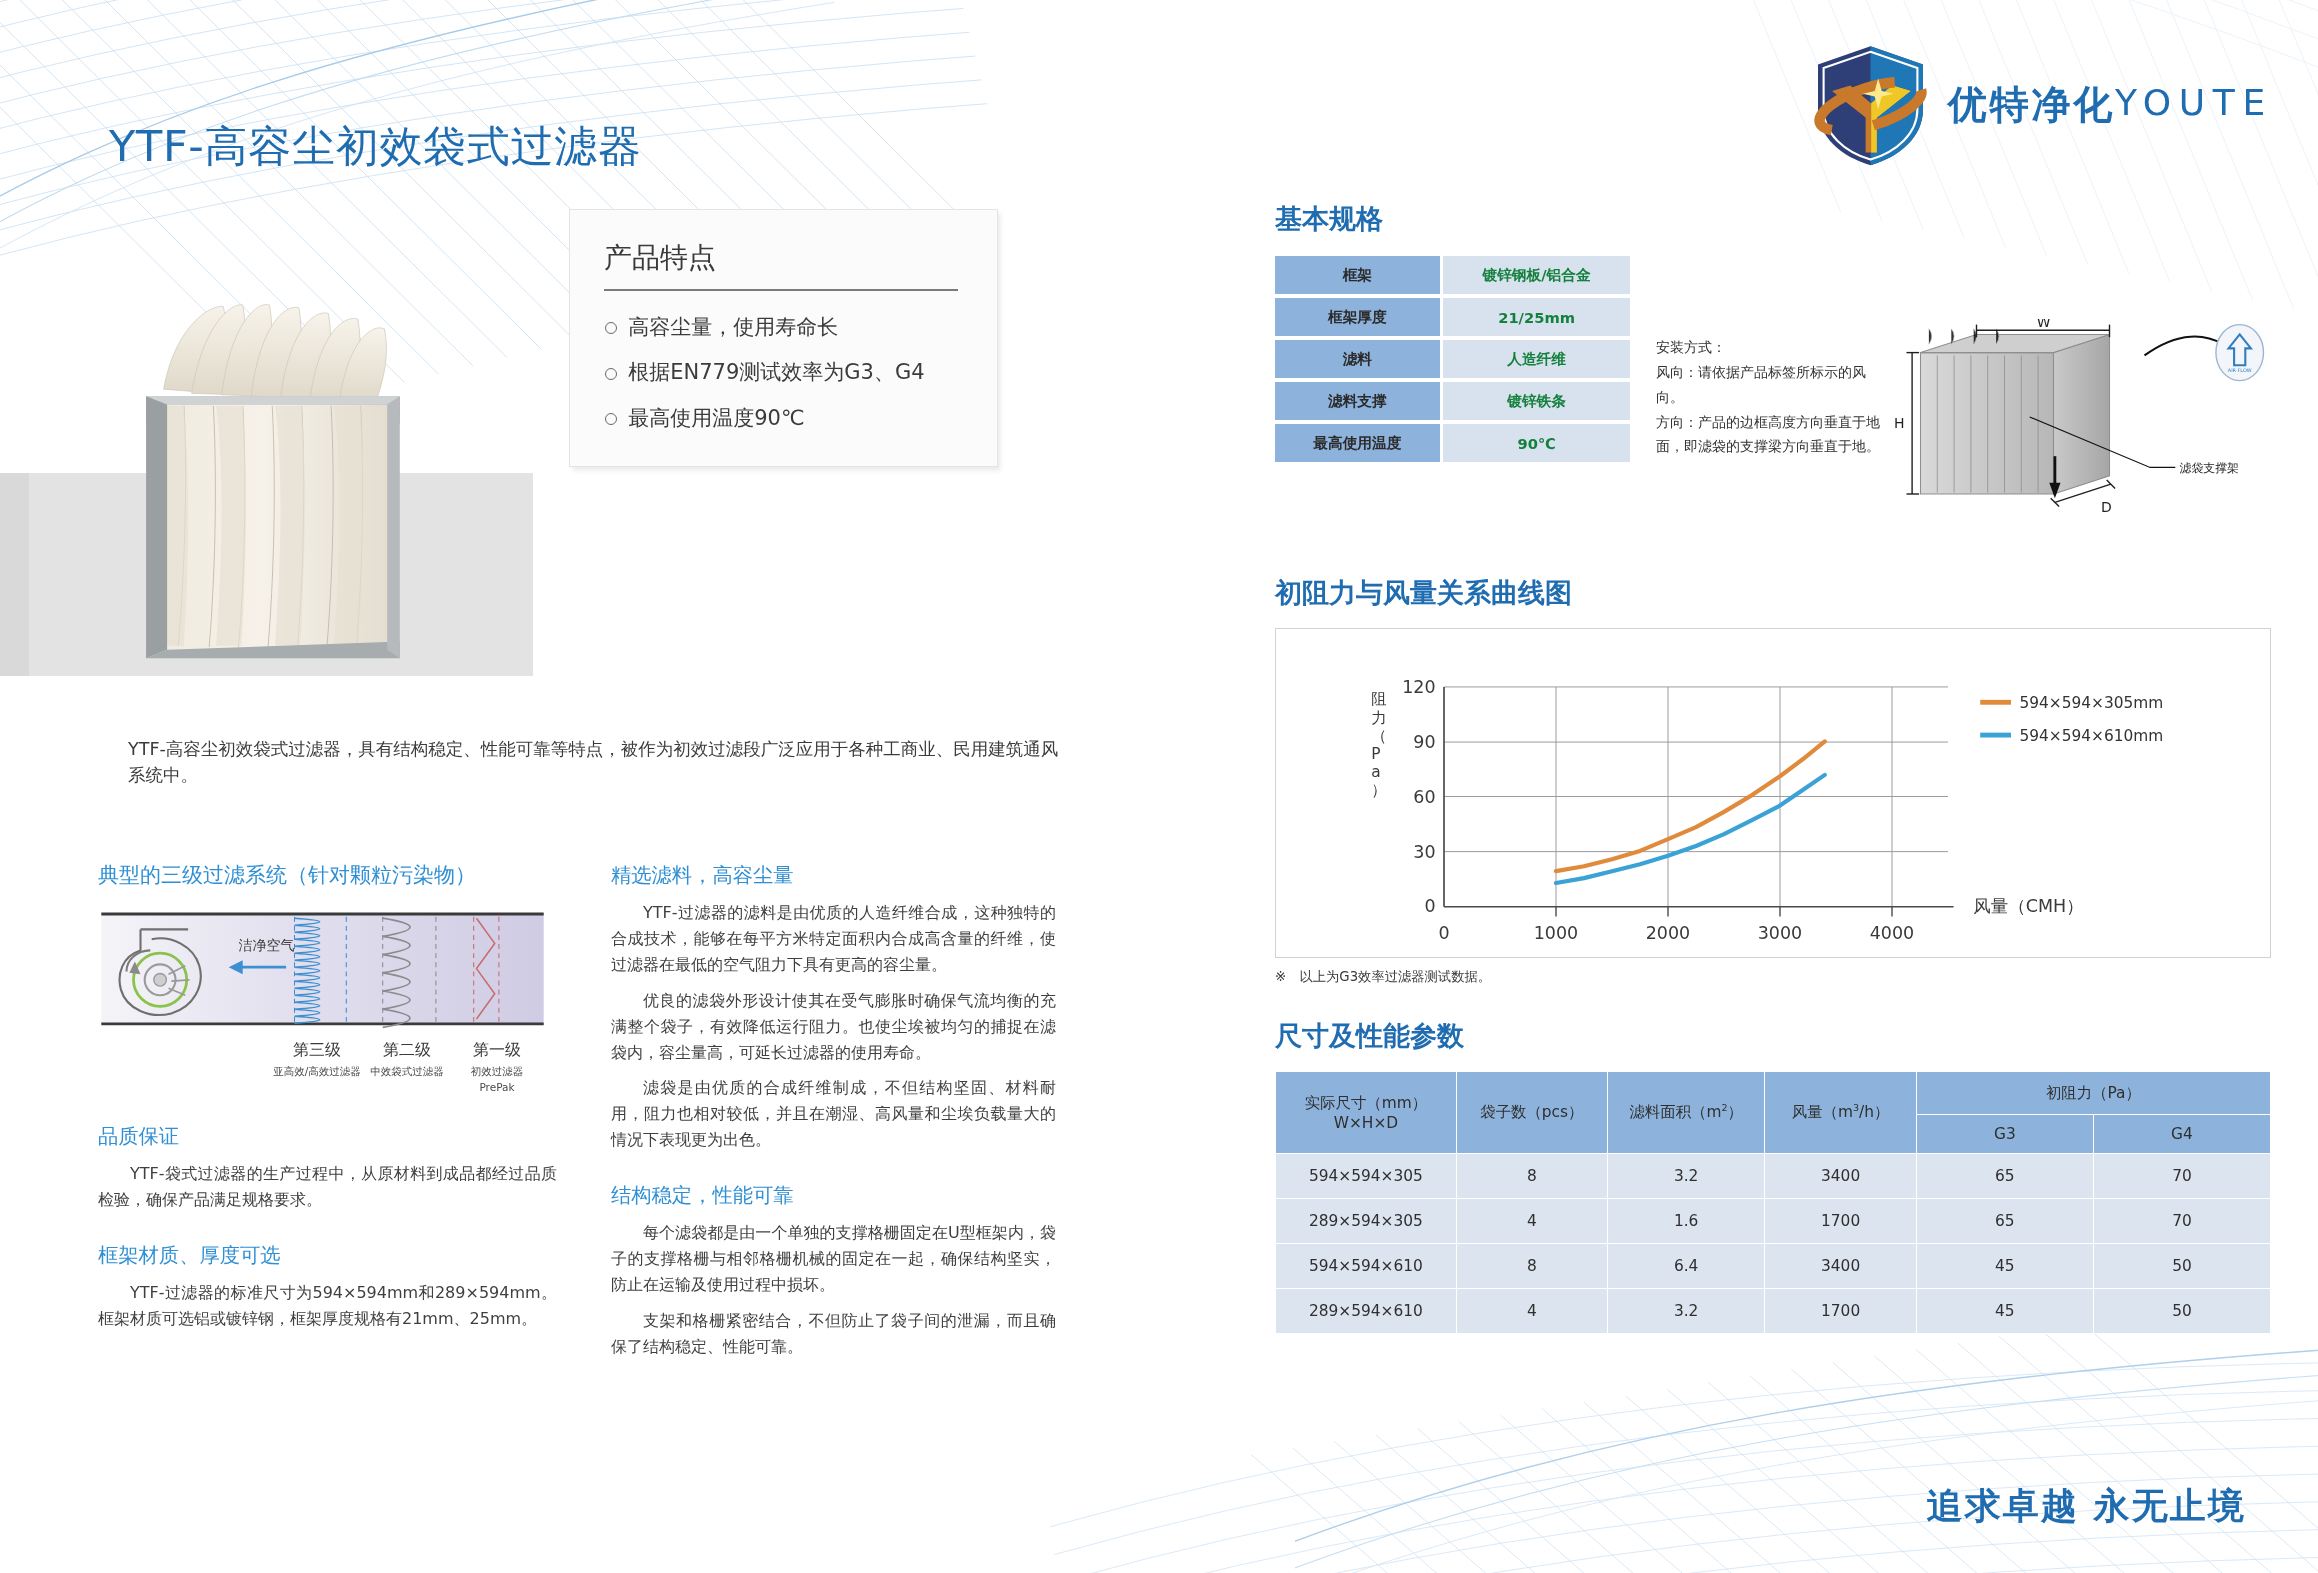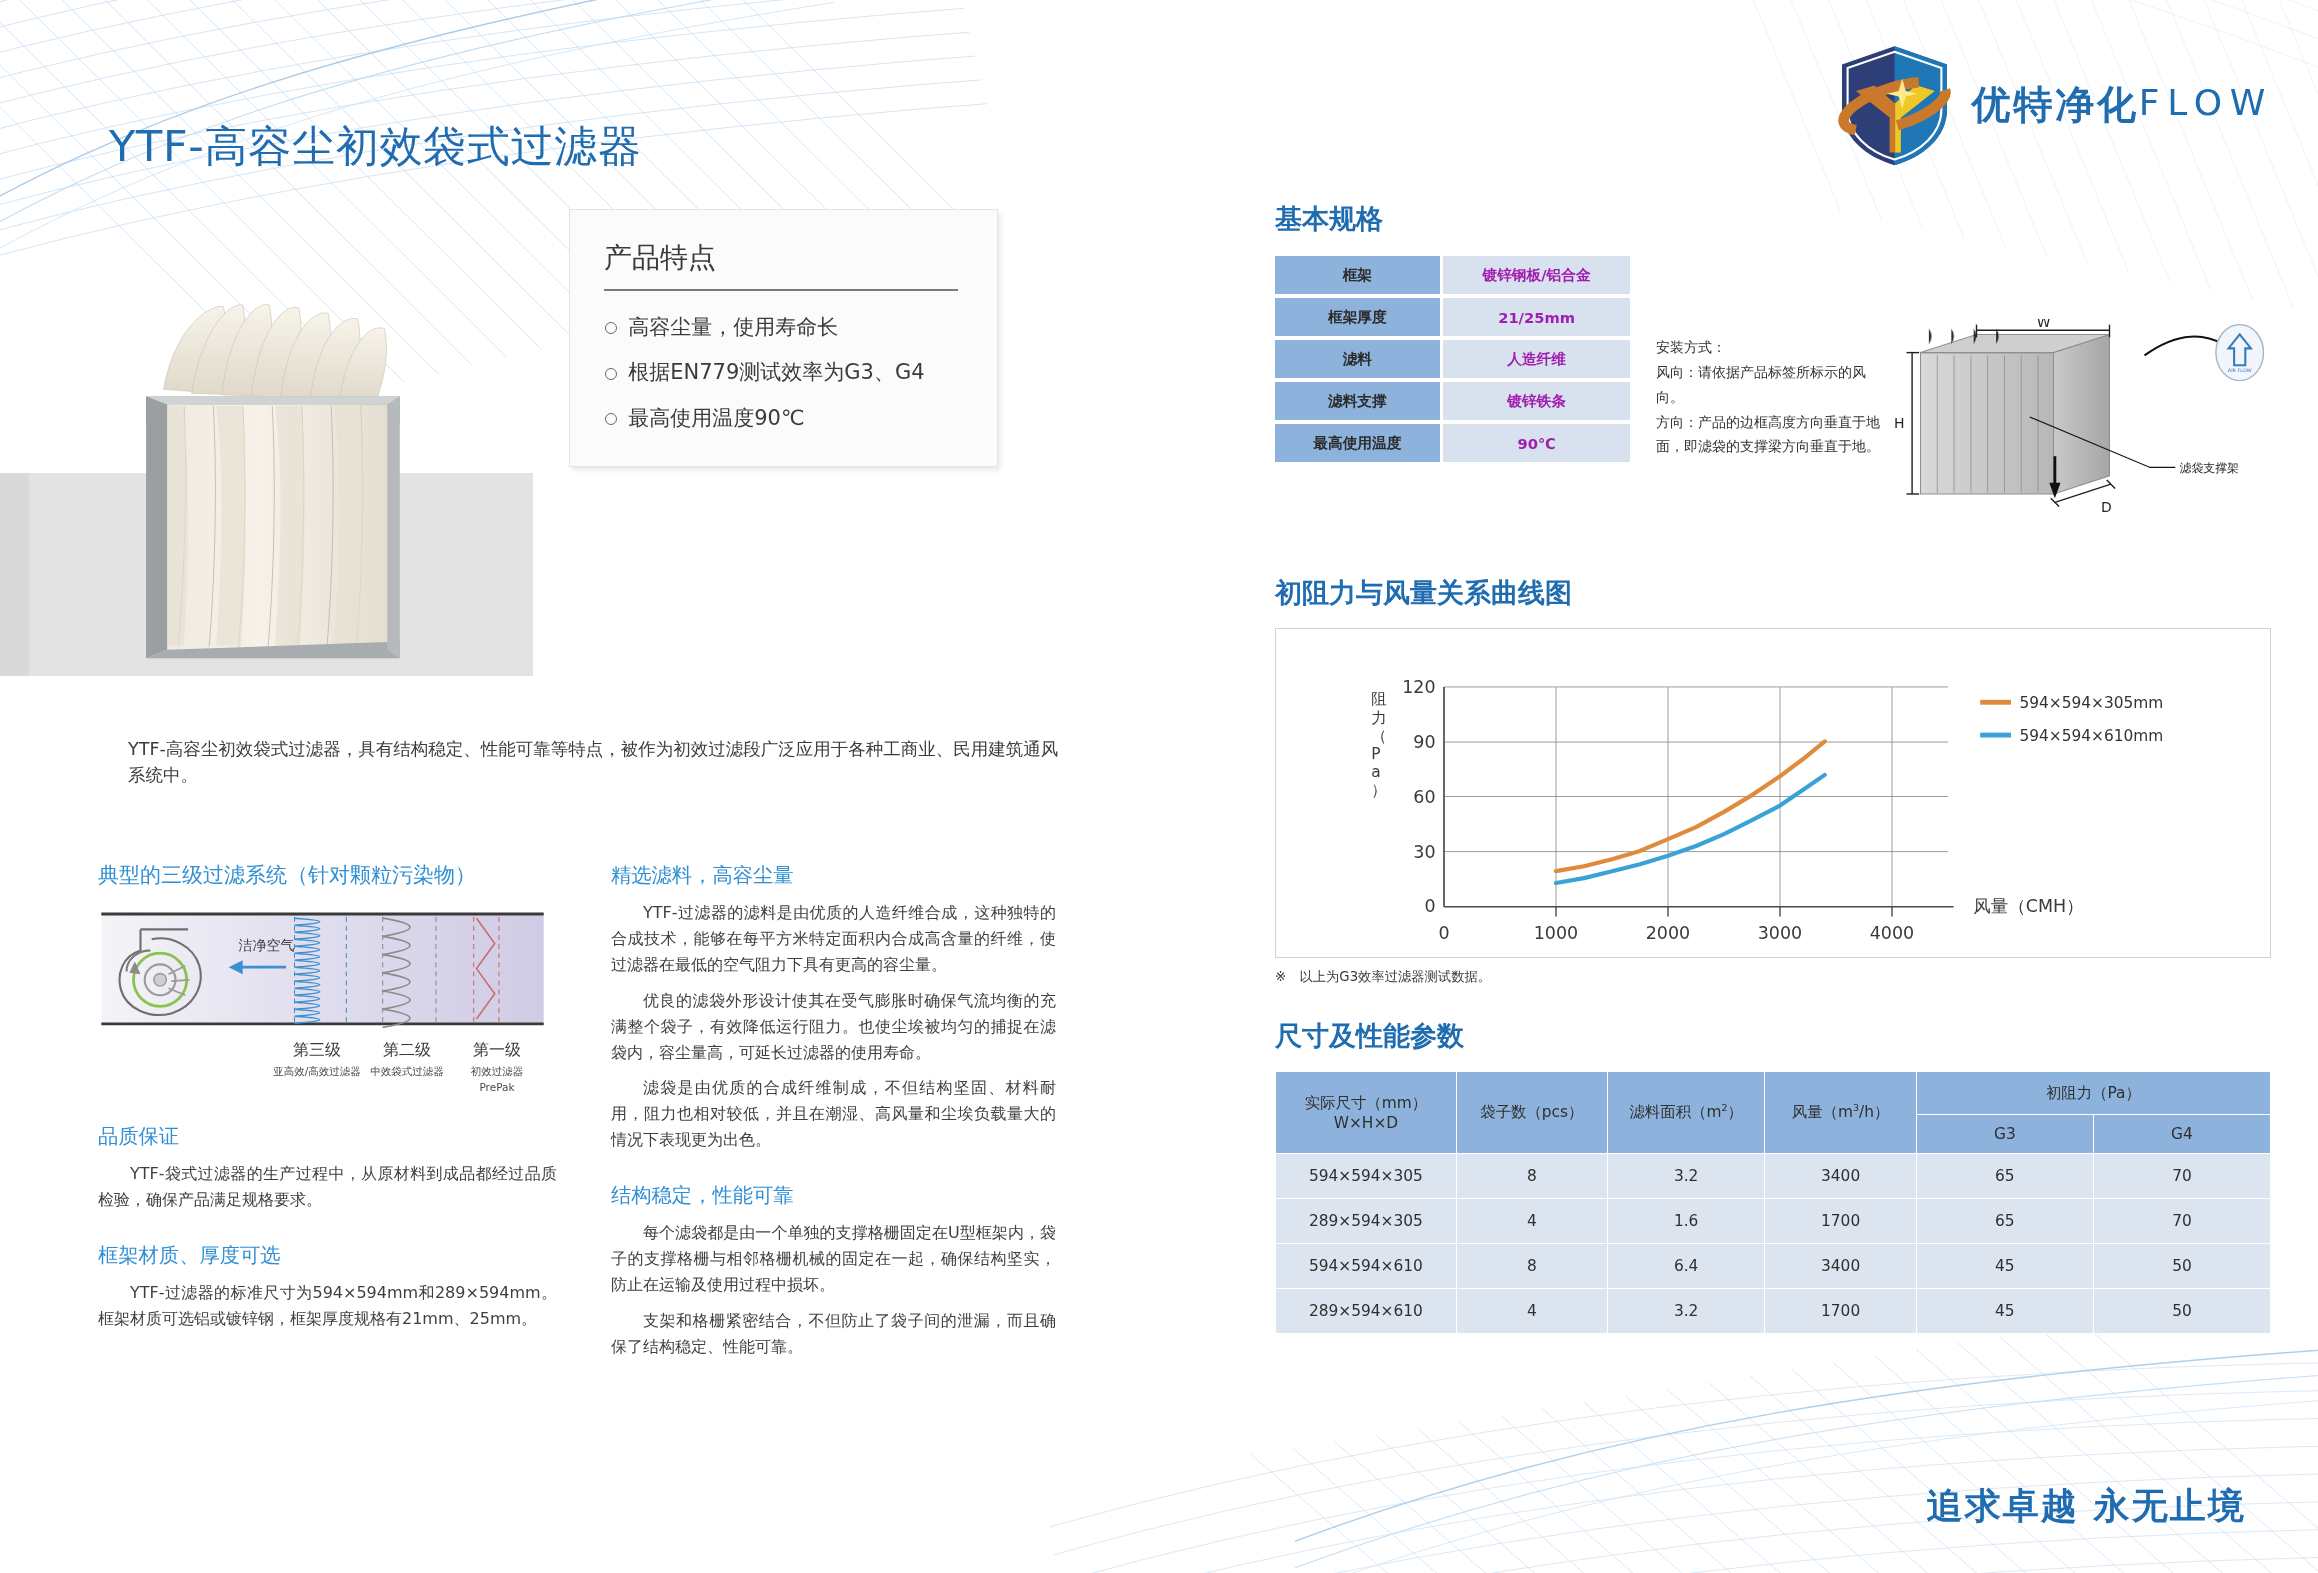--- a/index.html
+++ b/index.html
@@ -97,21 +97,21 @@
   .stage-sub  { font-size: 10.5px; color:#4a4a4a; margin-top: 3.5px; line-height:1.25; }
 
   .sec { margin-top: 28px; }
   .sec .body-p { margin-top: 11.2px; }
 
   
   .rcol { position:absolute; left:1275px; top:201px; width: 996px; }
   .sec-title { color:#1F6CB0; font-size: 27px; font-weight: 600; }
 
   table.spec { border-collapse: separate; border-spacing: 0 4.2px; width: 355px; font-weight: bold; }
-  table.spec td { height: 38px; font-size: 14.7px; color:#a21caf; text-align:center; }
+  table.spec td { height: 38px; font-size: 14.7px; color:#15803d; text-align:center; }
   table.spec td.k { background:#8db3dc; width: 195px; color:#2b2b2b; }
   table.spec td.sp { width: 4.2px; background: transparent; }
   table.spec td.v { background:#d7e2ee; width: 209px; }
 
   .install-block { position:absolute; left: 365px; top: 67px; width: 631px; height: 231px; }
   .install-text { position:absolute; left:16px; top: 15.4px; width: 231px;
                   font-size: 14px; color:#333; line-height: 1.78; }
   .install-img { position:absolute; left: 238px; top: 0; width: 393px; height: 224px; }
   .install-img svg { width:100%; height:100%; }
 
@@ -284,21 +284,21 @@
         <path d="M85 14 L152 37 V96 C152 131 122 157 85 168 C48 157 18 131 18 96 V37 Z" fill="none" stroke="#ffffff" stroke-width="3"></path>
         <path d="M30 70 L78 108 L78 158 L94 158 L94 108 L142 70 L116 62 L86 88 L56 62 Z" fill="#C8792C"></path>
         <path d="M86 88 L94 94 L94 158 L94 158 L94 108 L142 70 L116 62 Z" fill="#EFC726"></path>
         <path d="M86 88 L116 62 L142 70 L94 108 L94 158 L86 158 Z" fill="#EFC726"></path>
         <ellipse cx="85" cy="92" rx="76" ry="27" transform="rotate(-18 85 92)" fill="none" stroke="#C8792C" stroke-width="15" stroke-dasharray="150 60" stroke-dashoffset="60"></ellipse>
         <path d="M96 52 L101 70 L118 74 L101 78 L96 96 L91 78 L74 74 L91 70 Z" fill="#FFE98A"></path>
       </svg>
     </div>
     <div class="logo-text">
       <span class="logo-cn">优特净化</span>
-      <span class="logo-en">FLOW</span>
+      <span class="logo-en">YOUTE</span>
     </div>
   </div>
 
   <div class="photo-band"></div>
   <div class="photo-band2"></div>
   <div class="product-photo">
     <svg viewBox="0 0 425 545">
       <defs>
         <linearGradient id="bagG" x1="0" y1="0" x2="1" y2="0">
           <stop offset="0%" stop-color="#efeadf"></stop>

